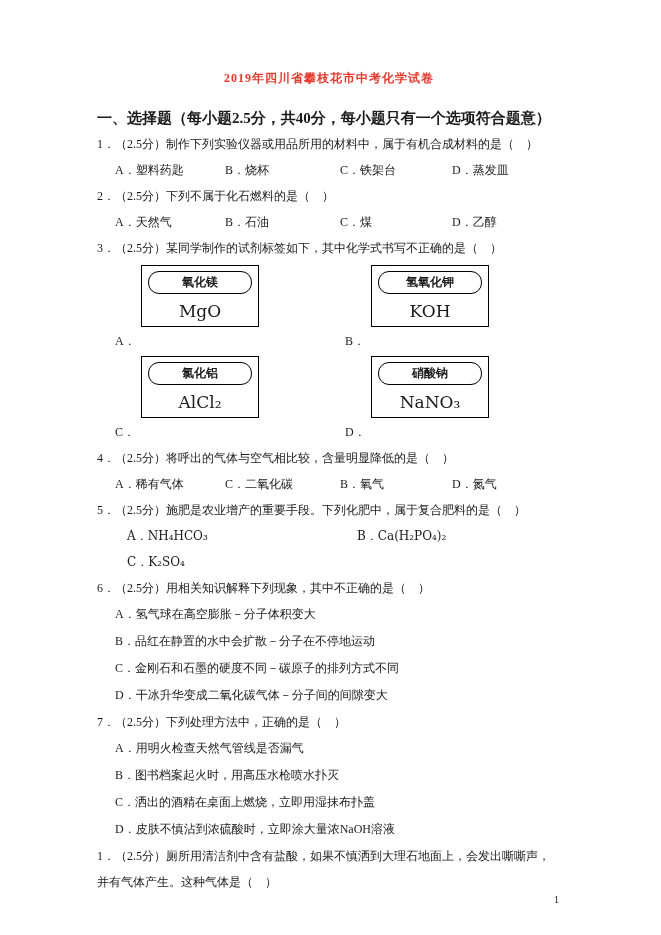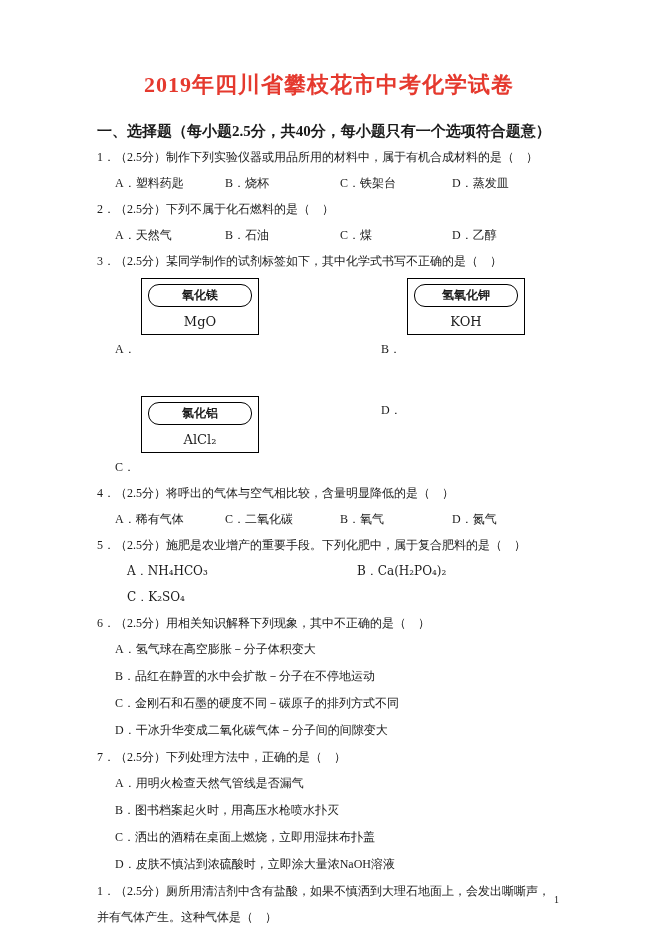--- a/index.html
+++ b/index.html
@@ -13,21 +13,21 @@
     position: relative;
     overflow: hidden;
   }
   .content {
     position: absolute;
     left: 97px; top: 70px;
     width: 464px;
   }
   .title {
     color: #e5392e;
-    font-size: 22px;
+    font-size: 12px;
     font-weight: bold;
     text-align: center;
     margin: 0 0 18px 0;
     letter-spacing: 1px;
   }
   .heading {
     font-weight: bold;
     font-size: 15px;
     line-height: 26px;
   }
@@ -47,41 +47,40 @@
   .opt-stack .opt {
     padding-left: 18px;
     line-height: 27px;
   }
   .labels-grid {
     display: grid;
     grid-template-columns: 230px auto;
     padding-left: 18px;
     margin: 4px 0 2px 0;
     row-gap: 4px;
-    gap: 36px;
   }
   .label-box {
     width: 118px;
     border: 1px solid #000;
     padding: 5px 6px 3px 6px;
     margin-left: 26px;
     background: #fff;
   }
   .label-name {
     border: 1px solid #000;
     border-radius: 11px;
     text-align: center;
     padding: 2px 2px;
     font-weight: bold;
     font-size: 12px;
   }
   .label-formula {
     text-align: center;
     padding: 7px 0 2px 0;
-    font-size: 13px;
+    font-size: 17px;
     font-family: "DejaVu Serif", "Liberation Serif", serif;
   }
   .label-letter {
     line-height: 22px;
     margin-top: 3px;
   }
   .formula {
     font-family: "DejaVu Serif", "Liberation Serif", serif;
     margin-left: 12px;
   }
@@ -144,20 +143,24 @@
 
       <div class="label-cell">
         <div class="label-box">
           <div class="label-name">氯化铝</div>
           <div class="label-formula">AlCl₂</div>
         </div>
         <div class="label-letter">C．</div>
       </div>
 
       <div class="label-cell">
+        <div class="label-box">
+          <div class="label-name">硝酸钠</div>
+          <div class="label-formula">NaNO₃</div>
+        </div>
         <div class="label-letter">D．</div>
       </div>
 
     </div>
   </div>
 
   <div class="question">
     <div class="stem">4．（2.5分）将呼出的气体与空气相比较，含量明显降低的是（　）</div>
     <div class="opt-grid4">
       <span class="opt">A．稀有气体</span>

